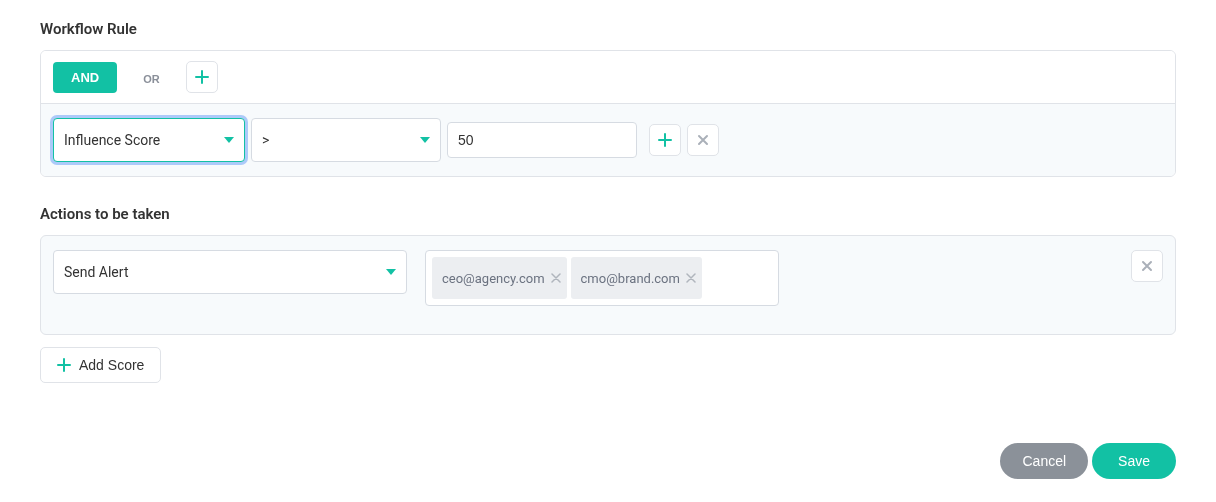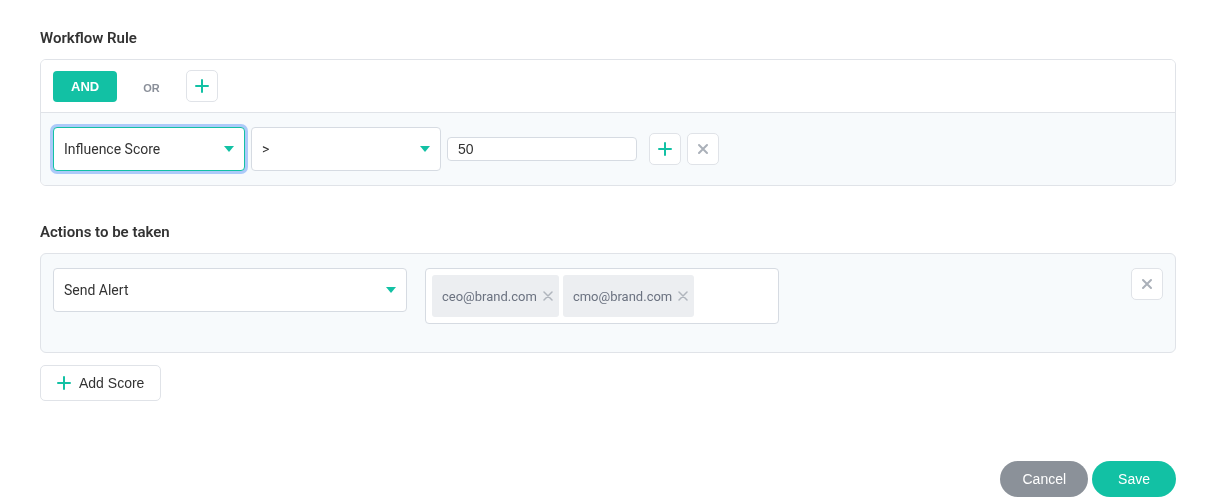--- a/index.html
+++ b/index.html
@@ -12,21 +12,20 @@
       background: #fff;
       padding: 20px 40px;
       font-size: 14px;
       color: #333;
     }
     .section-title {
       font-weight: 600;
       color: #333;
       margin-bottom: 12px;
       font-size: 15px;
-      margin-top: 9px;
     }
     .rule-box {
       border: 1px solid #e0e3e8;
       border-radius: 6px;
       overflow: hidden;
     }
     .rule-header {
       display: flex;
       align-items: flex-end;
       padding: 10px 12px;
@@ -98,21 +97,21 @@
       transform: translateY(-50%);
       color: #12c1a4;
     }
     .field-dropdown { width: 192px; }
     .operator-dropdown { width: 190px; }
     .action-dropdown { width: 354px; }
     .text-input {
       border: 1px solid #d6dbe2;
       background: #fff;
       border-radius: 4px;
-      height: 24px;
+      height: 36px;
       padding: 0 10px;
       width: 190px;
       font-size: 14px;
       color: #333;
     }
     .actions-box {
       border: 1px solid #e0e3e8;
       border-radius: 6px;
       background: #f7fafc;
       padding: 14px 12px 28px 12px;
@@ -276,21 +275,21 @@
     <span>Send Alert</span>
     <span class="caret">
       <svg width="10" height="6" viewBox="0 0 10 6">
           <path d="M0 0l5 6 5-6z" fill="currentColor"></path>
         </svg>
     </span>
   </div>
 
   <div class="tag-input">
     <span class="tag">
-      <span>ceo@brand.com</span>
+      <span>ceo@agency.com</span>
       <span class="tag-remove">
         <svg width="10" height="10" viewBox="0 0 10 10">
             <path d="M1 1l8 8M9 1l-8 8" stroke="currentColor" stroke-width="1.5" stroke-linecap="round"></path>
           </svg>
       </span>
     </span>
     <span class="tag">
       <span>cmo@brand.com</span>
       <span class="tag-remove">
         <svg width="10" height="10" viewBox="0 0 10 10">

